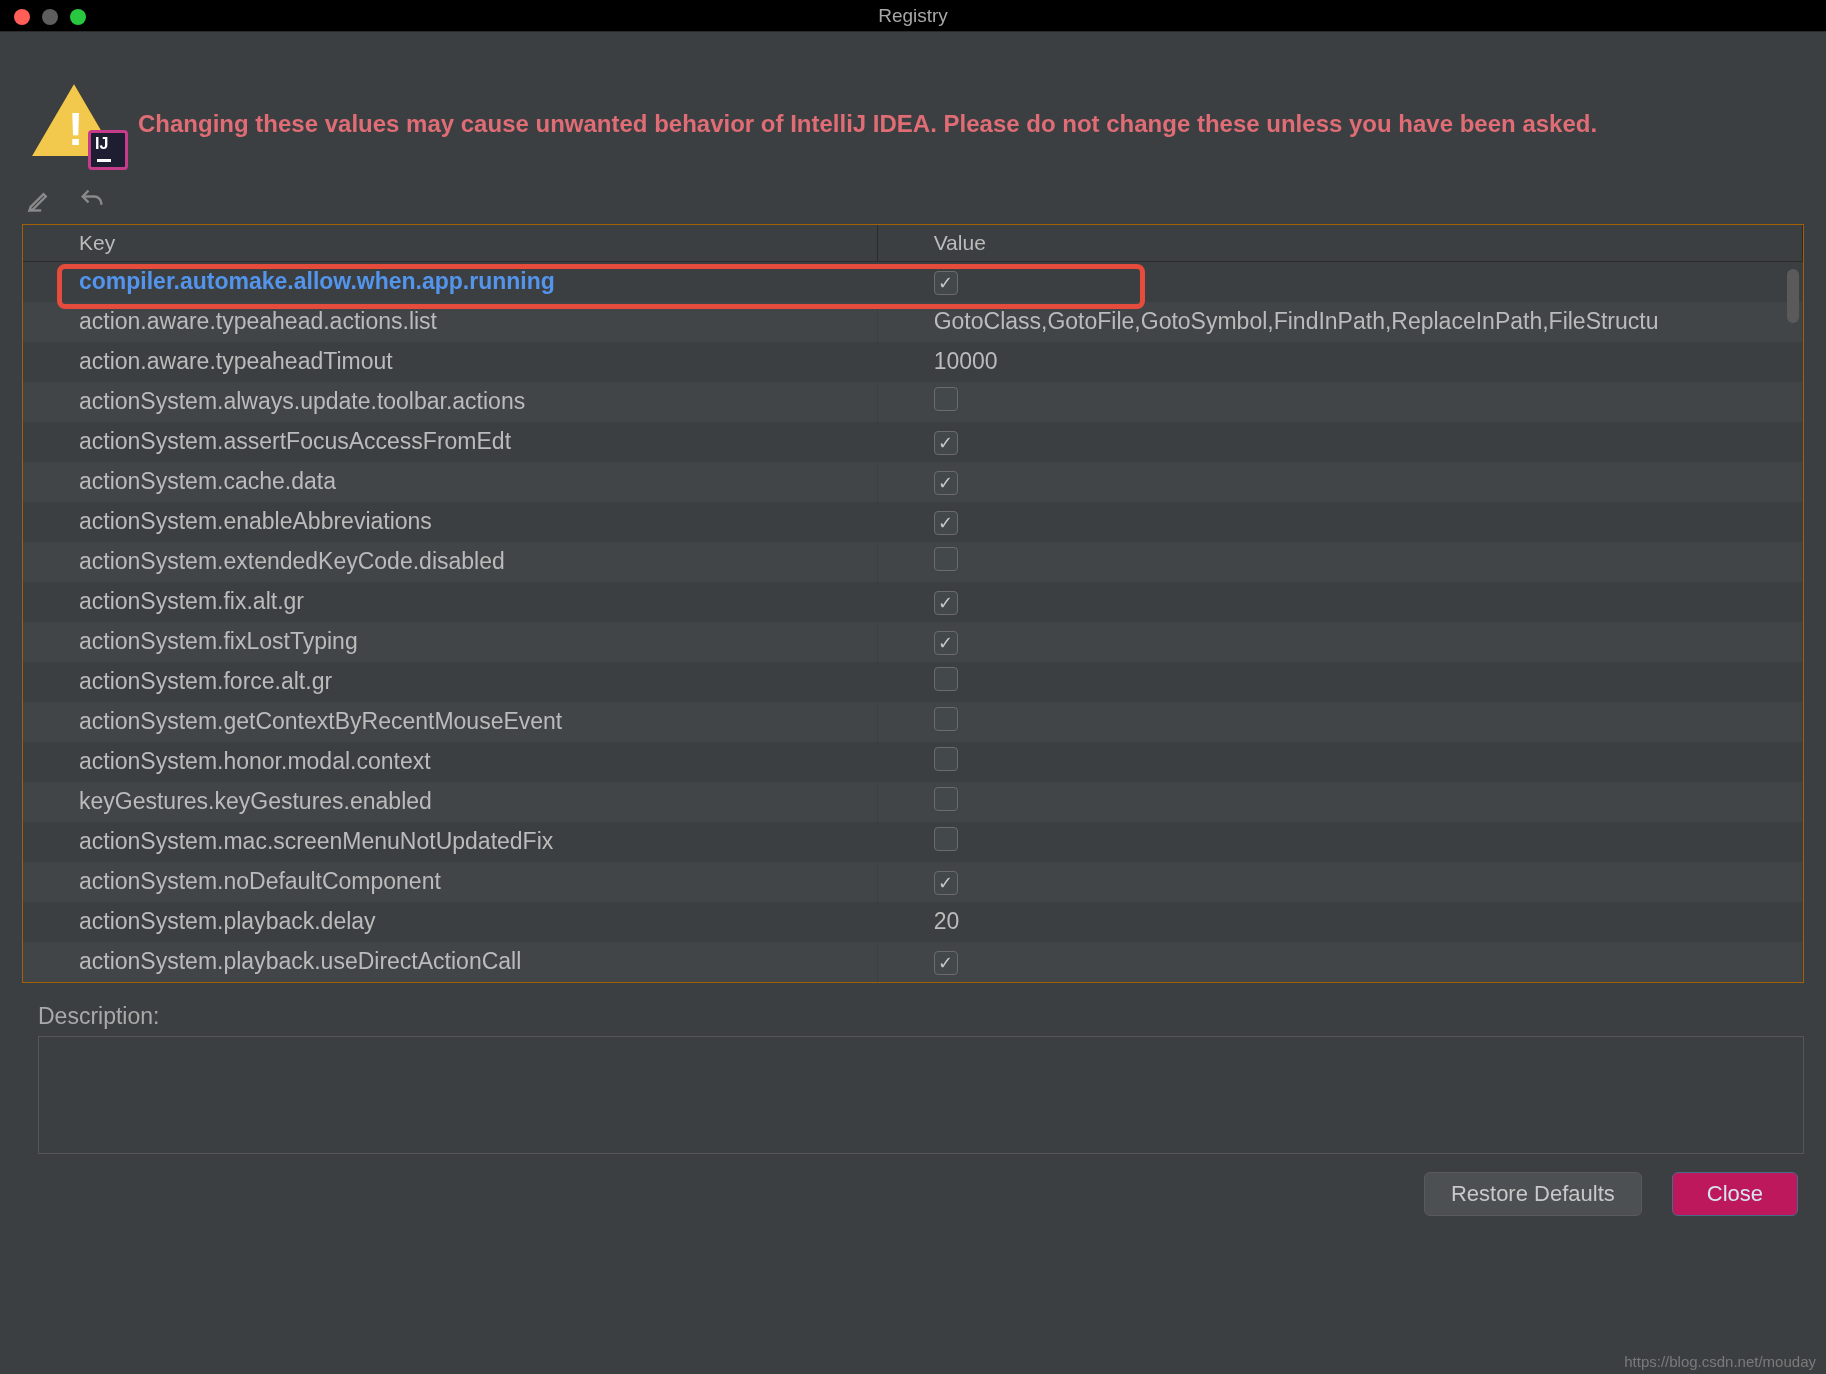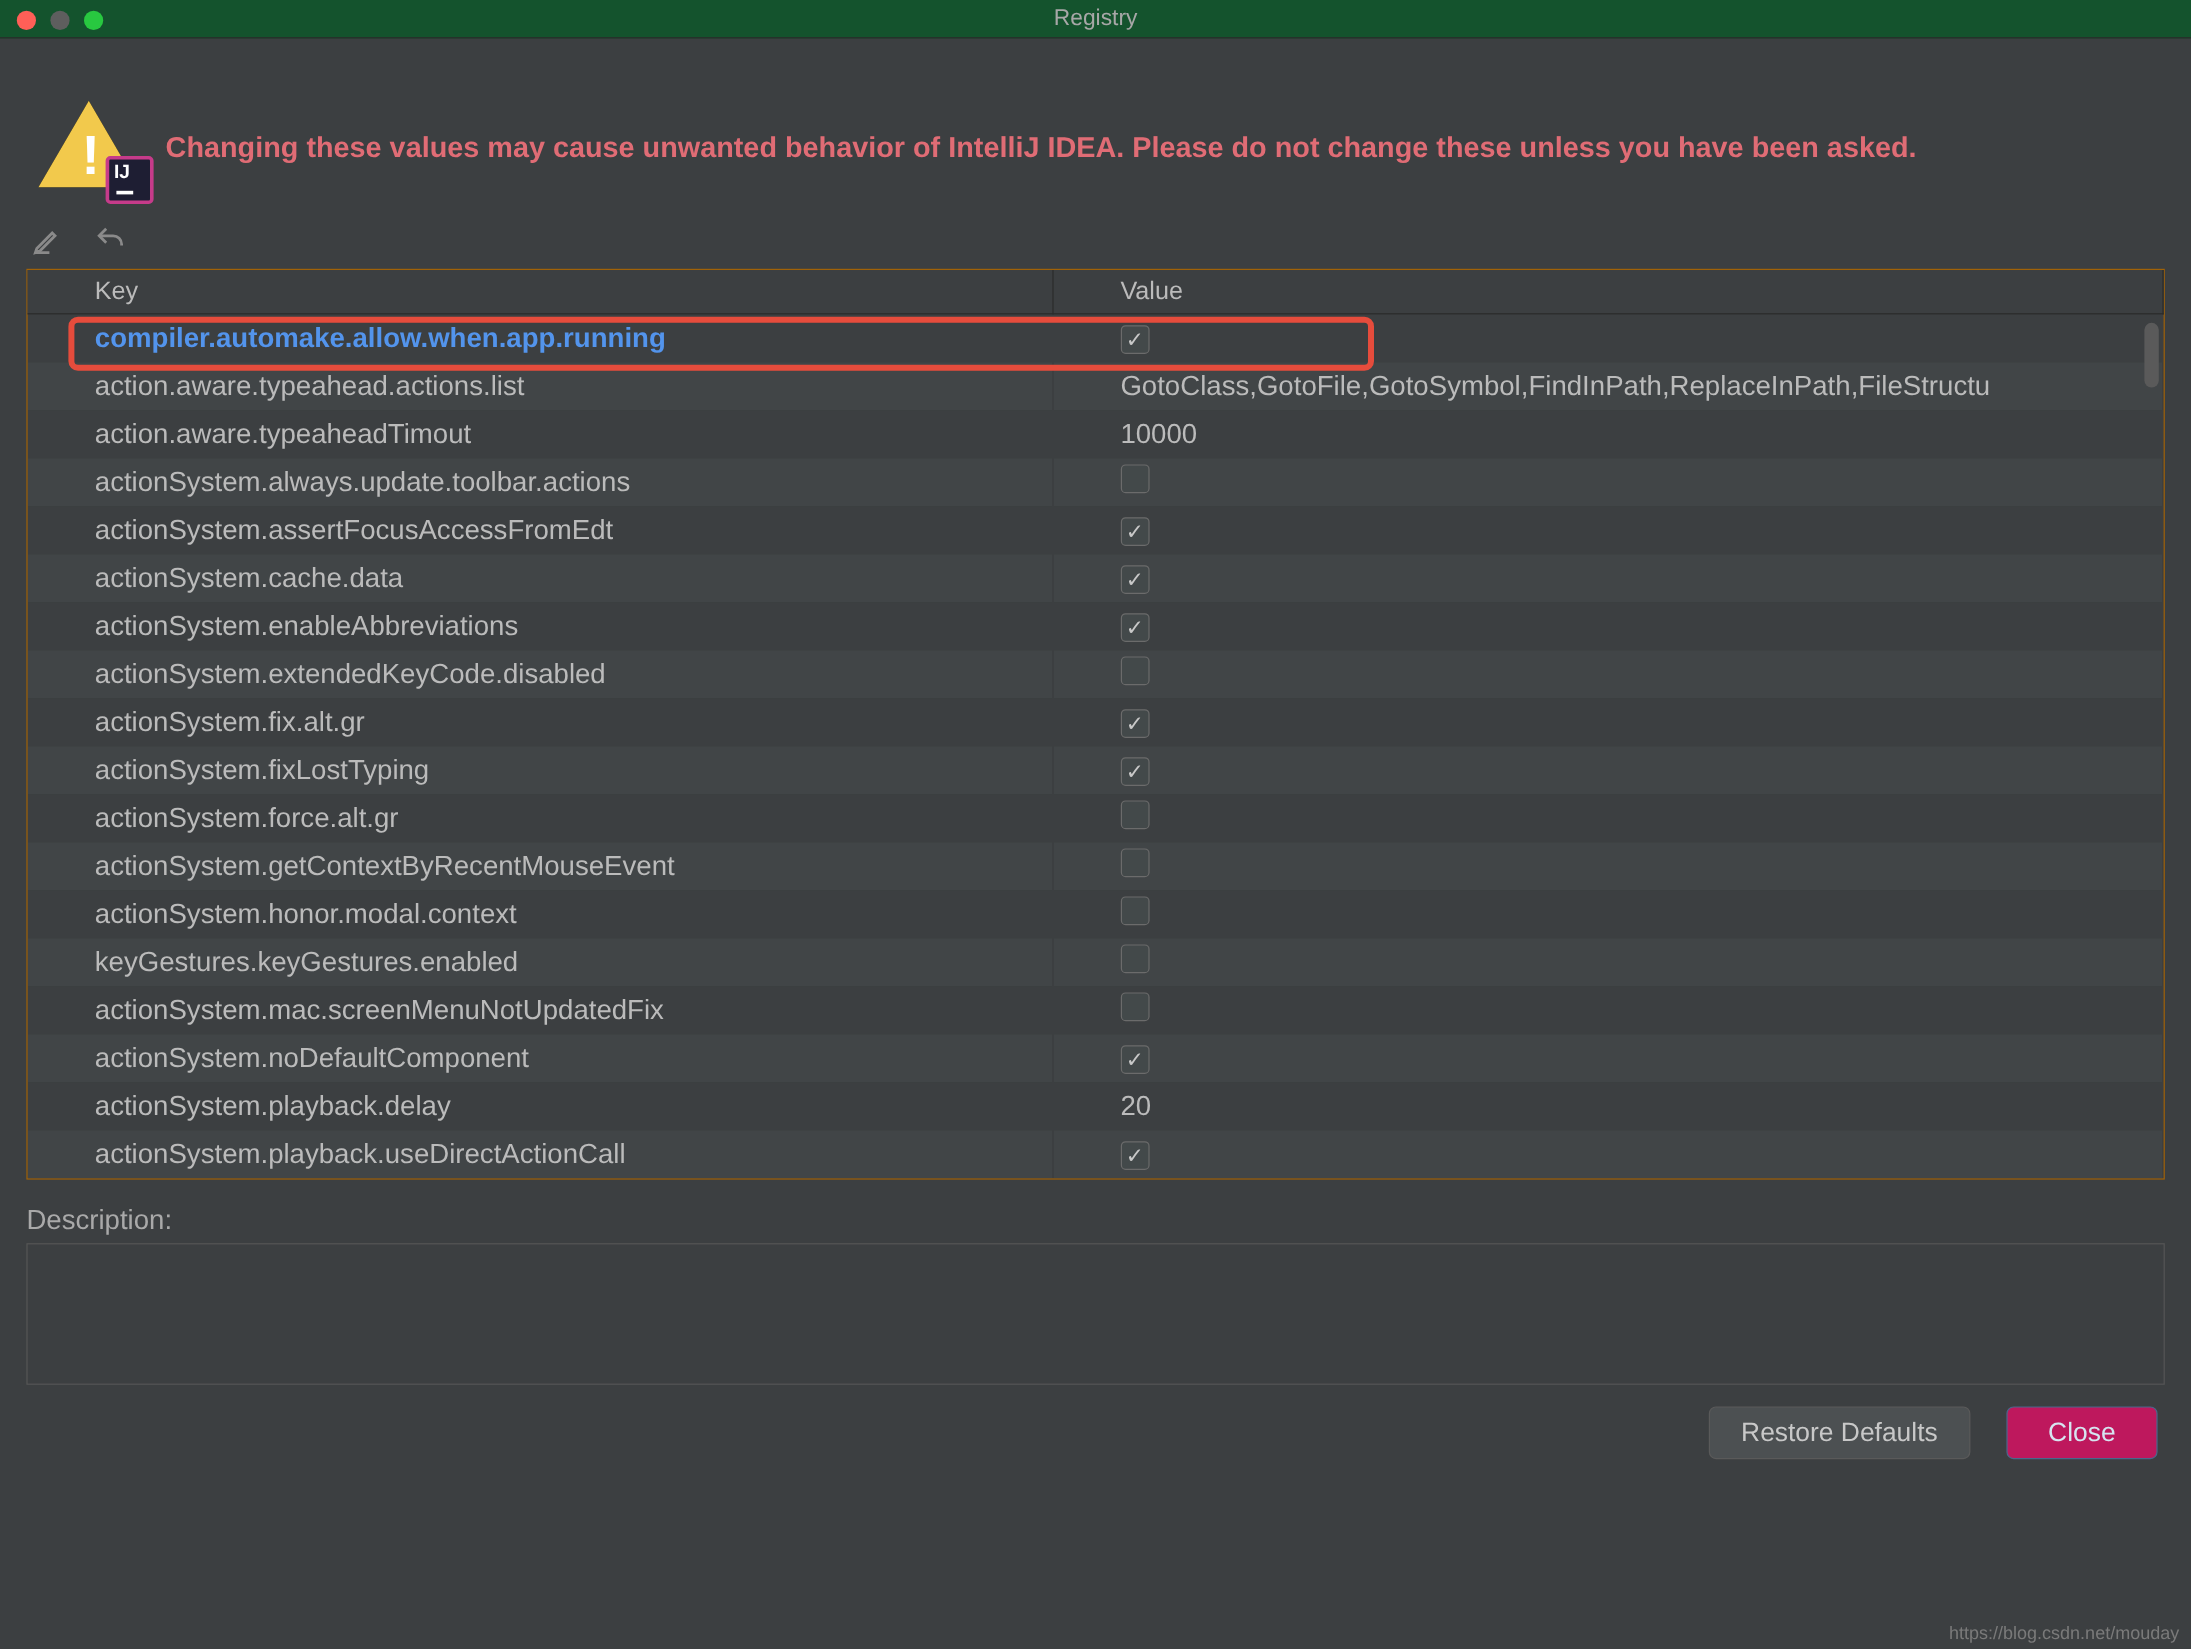--- a/index.html
+++ b/index.html
@@ -1,17 +1,17 @@
 <!DOCTYPE html>
 <html><head>
 <meta charset="utf-8">
 <style>
   * { margin:0; padding:0; box-sizing:border-box; }
   html,body { width:1826px; height:1374px; background:#3c3f41; font-family:-apple-system,"Helvetica Neue",Arial,sans-serif; color:#bbbbbb; overflow:hidden; }
-  .titlebar { height:32px; background:#14532d; border-bottom:1px solid #2b2b2b; display:flex; align-items:center; position:relative; }
+  .titlebar { height:32px; background:#000000; border-bottom:1px solid #2b2b2b; display:flex; align-items:center; position:relative; }
   .traffic { display:flex; gap:12px; position:absolute; left:14px; top:9px; }
   .dot { width:16px; height:16px; border-radius:50%; }
   .dot.red { background:#ff5f57; }
   .dot.yel { background:#5e5e5e; }
   .dot.grn { background:#28c840; }
   .titlebar-title { flex:1; text-align:center; font-size:19px; color:#a7a7a7; }
   .content { padding:18px 18px 0 18px; height:calc(100% - 32px); display:flex; flex-direction:column; background:#3c3f41; }
   .warnrow { display:flex; align-items:center; gap:16px; margin:34px 0 22px 14px; }
   .warnicon { position:relative; width:90px; height:80px; flex-shrink:0; }
   .tri { width:0; height:0; border-left:42px solid transparent; border-right:42px solid transparent; border-bottom:72px solid #f2c94c; position:absolute; left:0; top:0; filter:drop-shadow(0 0 0 #000); }
@@ -26,21 +26,21 @@
   thead th { background:#3c3f41; text-align:left; font-weight:normal; font-size:21px; color:#bbbbbb; padding:6px 12px 6px 56px; border-bottom:1px solid #2b2b2b; border-right:1px solid #2b2b2b; height:36px; }
   thead th:nth-child(1){ width:48%; }
   tbody td { font-size:23px; padding:5px 10px 5px 56px; height:40px; white-space:nowrap; overflow:hidden; border-right:1px solid transparent; }
   tbody tr:nth-child(odd){ background:#3c3f41; }
   tbody tr:nth-child(even){ background:#414547; }
   tbody tr.selected td:first-child { color:#5394ec; font-weight:bold; }
   .hlbox { position:absolute; left:34px; top:39px; width:1088px; height:45px; border:5px solid #e64c3c; border-radius:8px; pointer-events:none; }
   .cbk { width:24px; height:24px; border:1px solid #6b6b6b; border-radius:4px; display:inline-flex; align-items:center; justify-content:center; background:#43494a; cursor:pointer; }
   .cbk.ck::after { content:"✓"; color:#c8c8c8; font-size:18px; line-height:1; }
   .scrollbar { position:absolute; right:4px; top:44px; width:12px; height:54px; background:#5a5a5a; border-radius:6px; }
-  .desc { margin-top:20px; margin-left:4px; }
+  .desc { margin-top:20px; margin-left:20px; }
   .desc-label { font-size:23px; color:#a9a9a9; margin-bottom:6px; }
   .desc-box { border:1px solid #565656; height:118px; background:#3c3f41; margin-right:4px; }
   .footer { display:flex; justify-content:flex-end; gap:12px; padding:18px 10px 4px 0; }
   .btn { font-size:22px; height:44px; padding:0 26px; border-radius:6px; border:1px solid #5a5a5a; background:#4c5052; color:#c8c8c8; cursor:pointer;margin-left:18px; }
   .btn.primary { background:#be185d; border-color:#4a688c; color:#d6e4f0; padding:0 34px; }
   .watermark { position:absolute; right:10px; bottom:4px; color:#7a7a7a; font-size:15px; }
 </style>
 </head>
 <body>
 

